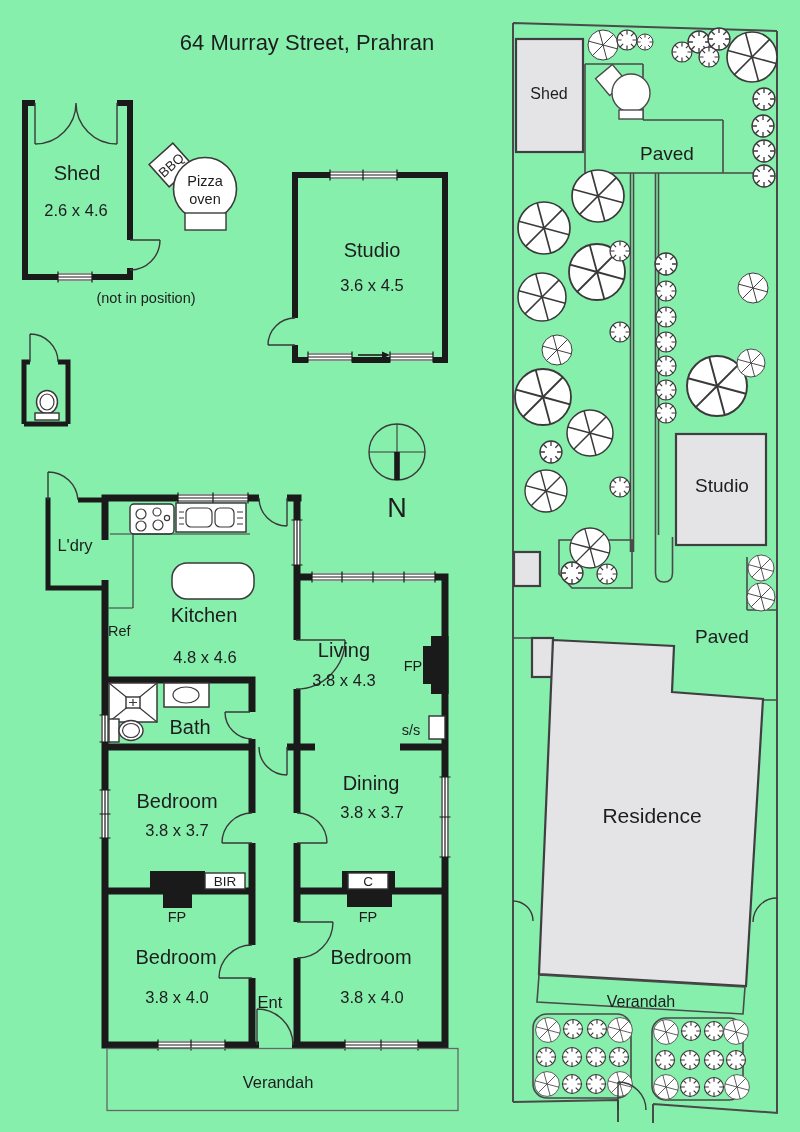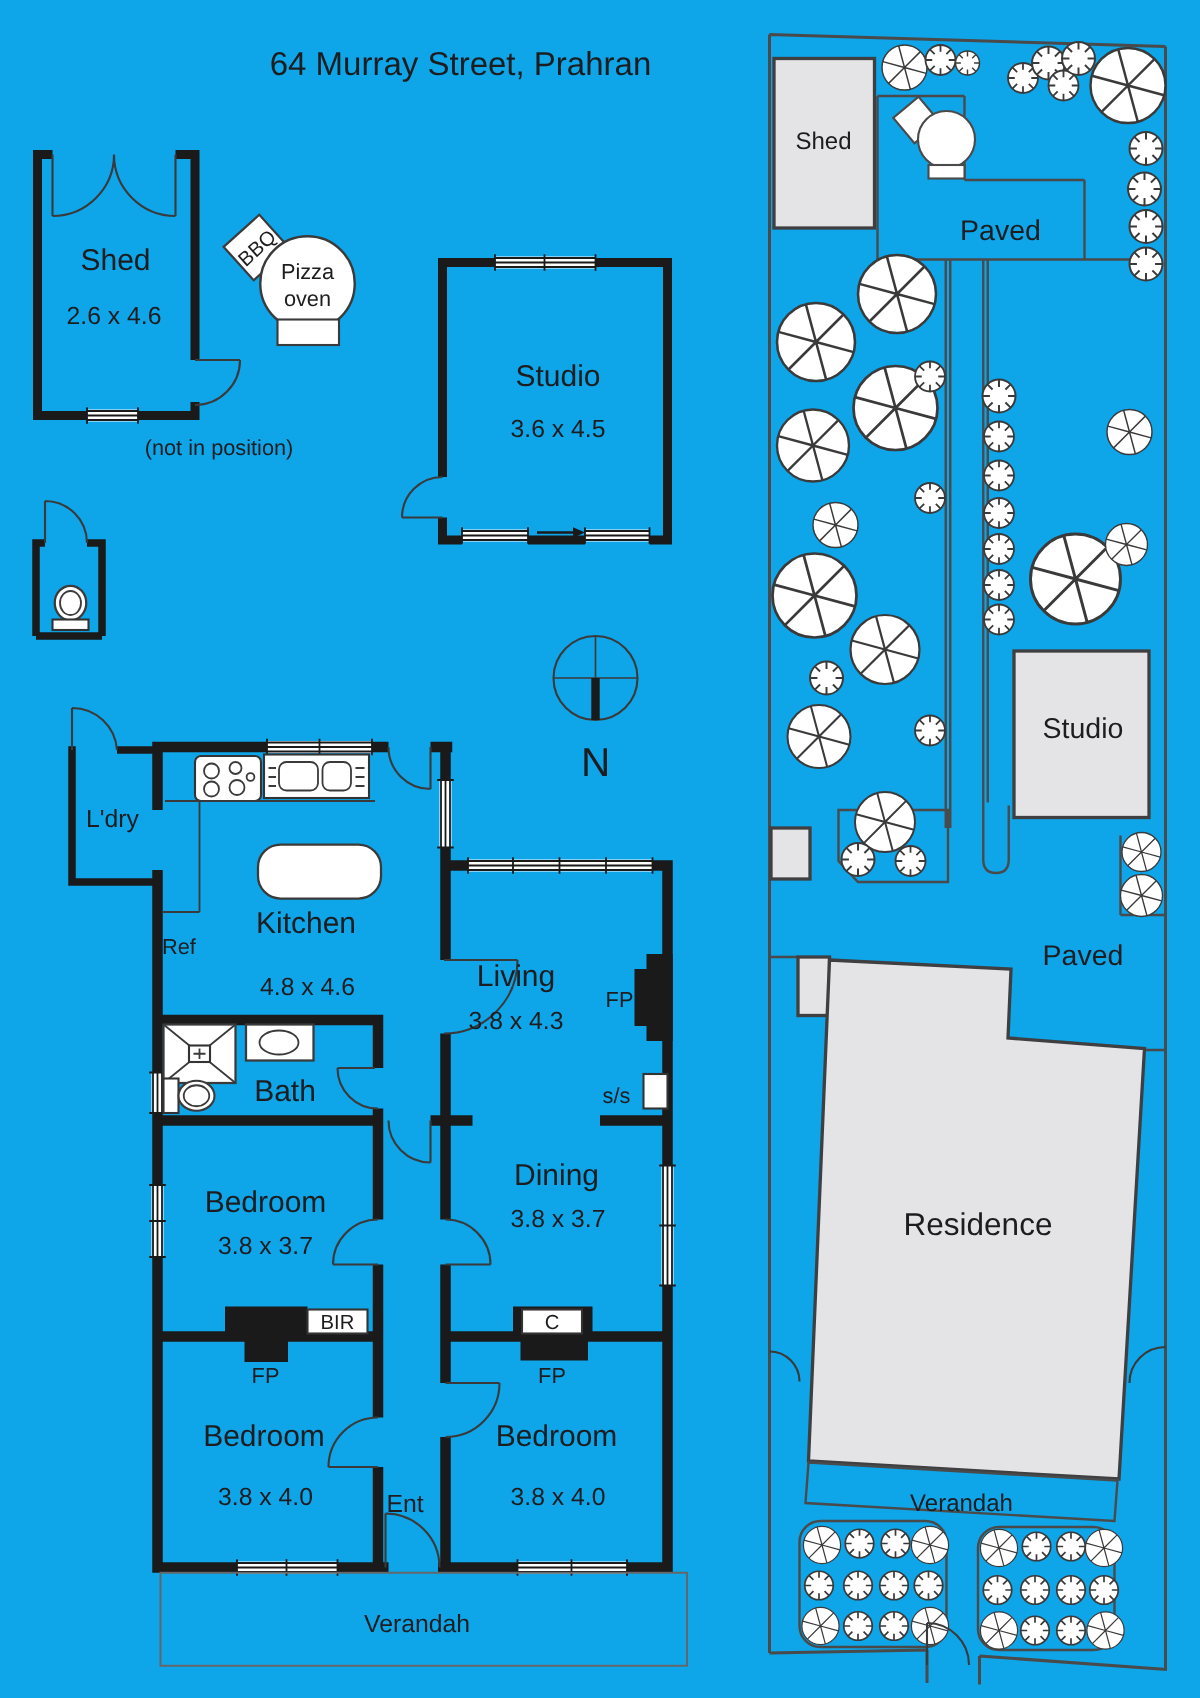--- a/index.html
+++ b/index.html
@@ -1,16 +1,16 @@
 <!DOCTYPE html>
 <html><head>
 <meta charset="utf-8">
 <style>
   html,body{margin:0;padding:0;background:#fff;}
-  .page{width:800px;height:1132px;position:relative;background:#0ea5e9;overflow:hidden;}
+  .page{width:800px;height:1132px;position:relative;background:#86efac;overflow:hidden;}
   svg{display:block;}
   text{font-family:"Liberation Sans",sans-serif;fill:#1d1d1f;}
   .t-title{font-size:22px;}
   .t-room{font-size:20px;}
   .t-dims{font-size:16.5px;}
   .t-small{font-size:14.5px;}
   .t-tiny{font-size:13.5px;}
   .t-site{font-size:19px;}
   .t-site-sm{font-size:16px;}
   .t-n{font-size:27px;}

